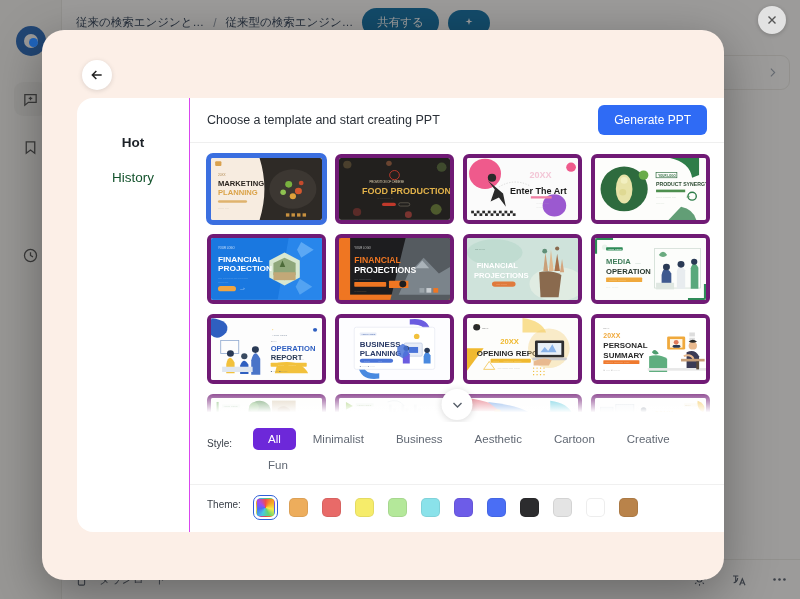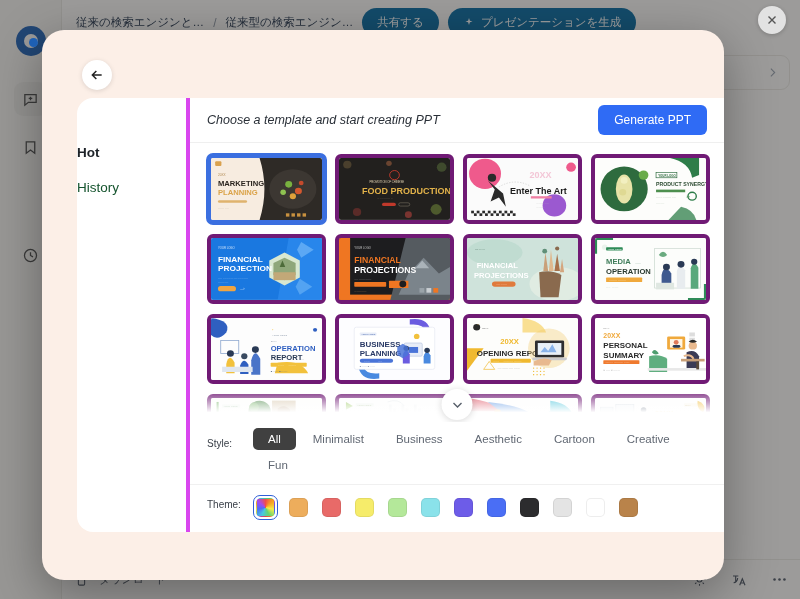--- a/index.html
+++ b/index.html
@@ -92,31 +92,31 @@
     position: absolute; right: 14px; top: 6px; width: 28px; height: 28px;
     border-radius: 50%; background: #e2e2e2; display: flex; align-items: center;
     justify-content: center; cursor: pointer; z-index: 40;
     box-shadow: 0 1px 4px rgba(0,0,0,.2);
   }
   #panel {
     position: absolute; left: 35px; top: 68px; width: 647px; height: 434px;
     background: #fff; border-radius: 16px 0 0 16px; display: flex; overflow: hidden;
   }
   #side {
-    width: 113px; flex: 0 0 113px; border-right: 4px solid #d946ef;
-    padding-top: 37px; text-align: left;
+    width: 113px; flex: 0 0 113px; border-right: 1px solid #d946ef;
+    padding-top: 27px; text-align: center;
   }
   .side-item { font-size: 13.5px; color: #14532d; padding: 10px 0; cursor: pointer; }
   .side-item.active { font-weight: bold; color: #1d2228; }
   #content { flex: 1; display: flex; flex-direction: column; min-width: 0; }
   #content-head {
     height: 45px; flex: 0 0 45px; border-bottom: 1px solid #efefef;
     display: flex; align-items: center; padding: 0 17px;
   }
-  #head-title { font-size: 12.5px; color: #2a3038; flex: 1; font-style: italic; }
+  #head-title { font-size: 12.5px; color: #2a3038; flex: 1; }
   #gen-btn {
     font-size: 12px; color: #fff; background: #2f6bf5; border-radius: 6px;
     padding: 8px 16px; cursor: pointer; white-space: nowrap;
   }
   #grid-wrap { position: relative; flex: 1; overflow: hidden; }
   #grid {
     display: grid; grid-template-columns: repeat(4, 1fr); gap: 10px 9px;
     padding: 11px 14px 0 17px;
   }
   .card {
@@ -137,21 +137,21 @@
   }
   .filter-row { display: flex; align-items: flex-start; padding: 0 17px; }
   #style-row { margin-top: 6px; padding-bottom: 8px; }
   .filter-label {
     font-size: 10px; color: #3a4049; width: 46px; flex: 0 0 46px; padding-top: 10px;
   }
   #style-chips { display: flex; flex-wrap: wrap; gap: 4px 2px; }
   .chip {
     font-size: 11.5px; color: #616873; padding: 5px 15px; border-radius: 5px; cursor: pointer;
   }
-  .chip.active { background: #404040; color: #fff; }
+  .chip.active { background: #6d28d9; color: #fff; }
   #theme-row {
     border-top: 1px solid #f0f0f0; margin: 0 0 0 0; padding-top: 10px; padding-bottom: 12px;
   }
   #theme-swatches { display: flex; gap: 8px; align-items: center; }
   .sw {
     width: 19px; height: 19px; border-radius: 5px; cursor: pointer; border: 1px solid rgba(0,0,0,.07);
   }
   .sw-wrap {
     width: 25px; height: 25px; border-radius: 7px; display: flex; align-items: center;
     justify-content: center; border: 1.5px solid transparent;
@@ -190,21 +190,20 @@
   <div id="bg-main">
     <div id="bg-topbar">
       <span class="crumb">従来の検索エンジンと…</span>
       <span class="crumb-sep">/</span>
       <span class="crumb">従来型の検索エンジン…</span>
       <span class="bg-btn">共有する</span>
       <span class="bg-btn gen">
         <svg width="12" height="12" viewBox="0 0 24 24" fill="currentColor">
           <path d="M12 2l1.8 5.4L19 9l-5.2 1.6L12 16l-1.8-5.4L5 9l5.2-1.6z"></path>
         </svg>
-        <span>プレゼンテーションを生成</span>
       </span>
     </div>
 
     <div id="bg-promo">
       <div class="promo-title">Proを</div>
       <div class="promo-body" style="white-space:pre-line">Felo P
 のPro
 使用し</div>
       <div class="promo-btn">詳し…</div>
     </div>

